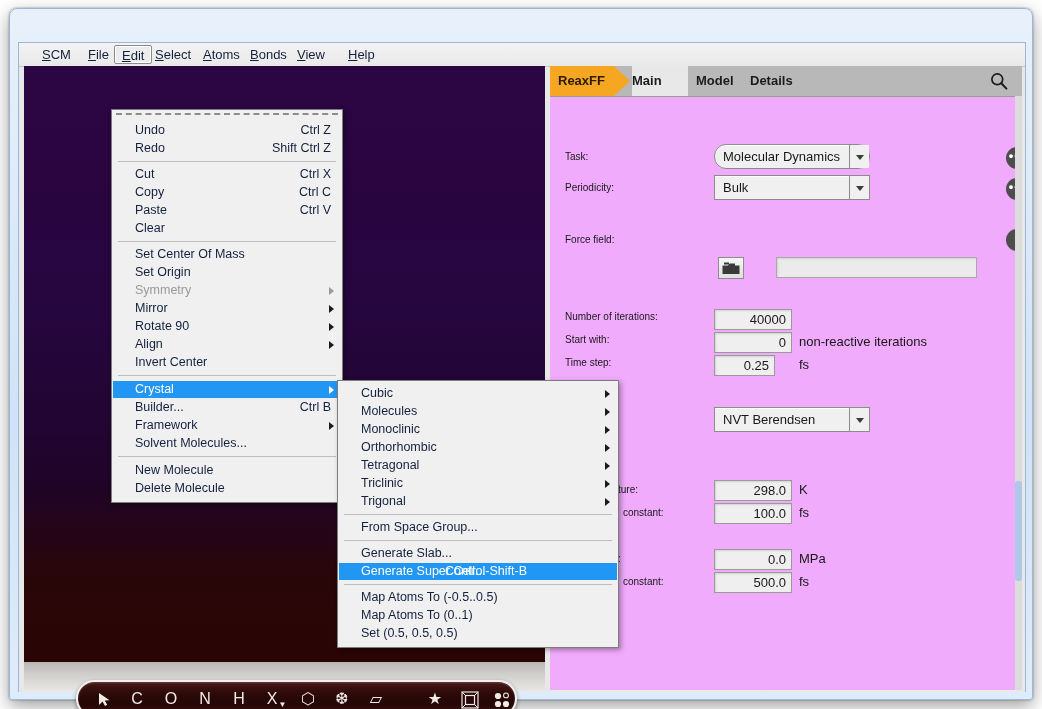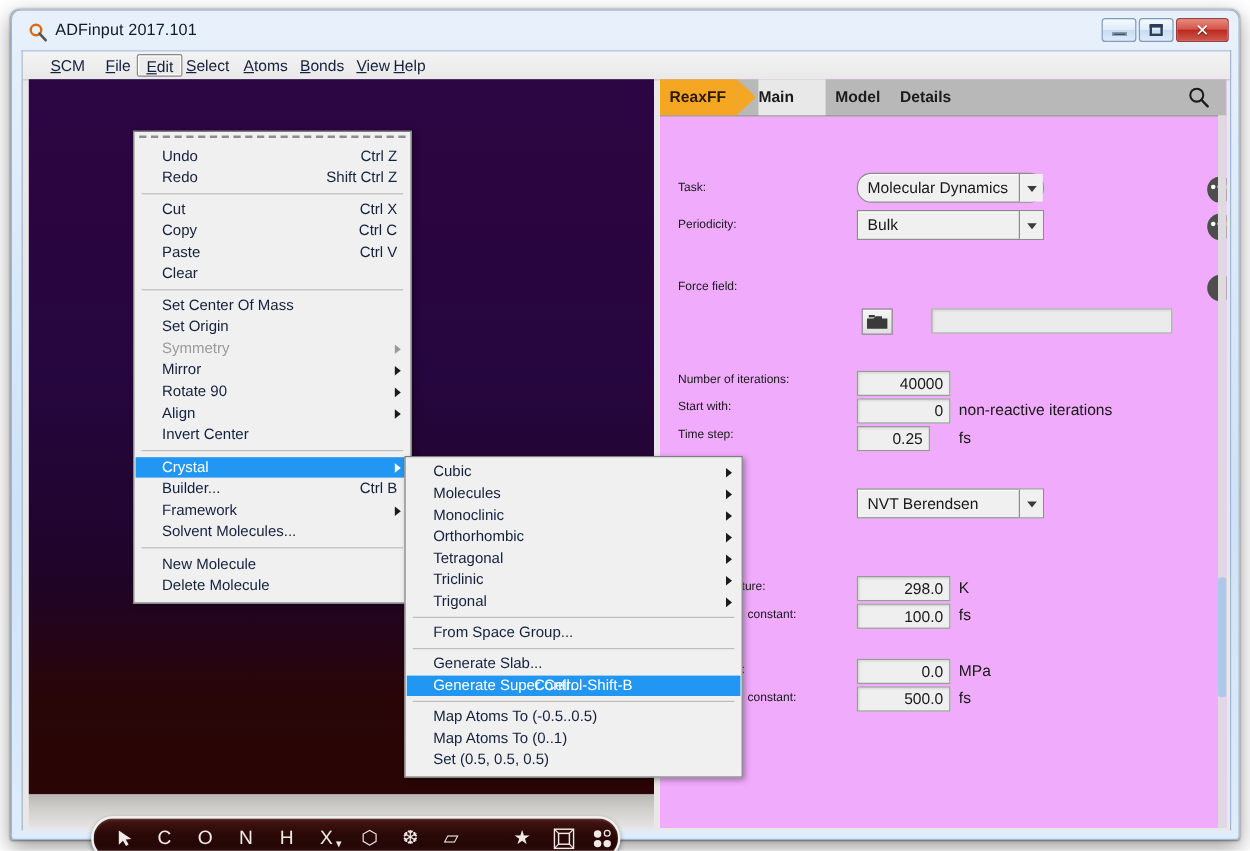--- a/index.html
+++ b/index.html
@@ -132,51 +132,32 @@
   .msep{position:absolute;left:6px;right:6px;height:1px;background:#bdbdbd;}
 
   #edit-menu{left:92px;top:66px;width:232px;height:394px;}
   #crystal-menu{left:318px;top:337px;width:282px;height:268px;}
 </style>
 </head>
 <body>
 
 <div id="window">
 
-  <div id="titlebar">
-    <span id="title-icon">
-      <svg width="16" height="16" viewBox="0 0 16 16">
-        <circle cx="6" cy="6" r="4.4" fill="none" stroke="#d86a18" stroke-width="2"></circle>
-        <line x1="9" y1="9" x2="14" y2="14.5" stroke="#555" stroke-width="2.2" stroke-linecap="round"></line>
-      </svg>
-    </span>
-    <span id="title-text">ADFinput 2017.101</span>
-
-    <div class="winbtn" id="btn-min">
-      <span class="glyph-min"></span>
-    </div>
-    <div class="winbtn" id="btn-max">
-      <span class="glyph-max"></span>
-    </div>
-    <div class="winbtn" id="btn-close">
-      <span class="glyph-x">✕</span>
-    </div>
-  </div>
 
   <div id="client">
 
     <div id="menubar">
       <div class="mb-item" style="left:16px"><u>S</u>CM</div>
       <div class="mb-item" style="left:62px"><u>F</u>ile</div>
       <div class="mb-item active" style="left:95px"><u>E</u>dit</div>
       <div class="mb-item" style="left:129px"><u>S</u>elect</div>
       <div class="mb-item" style="left:177px"><u>A</u>toms</div>
       <div class="mb-item" style="left:224px"><u>B</u>onds</div>
       <div class="mb-item" style="left:271px"><u>V</u>iew</div>
-      <div class="mb-item" style="left:302px"><u>H</u>elp</div>
+      <div class="mb-item" style="left:322px"><u>H</u>elp</div>
     </div>
 
     <div id="viewport"></div>
     <div id="viewbottom"></div>
 
     <div id="atombar">
       <div class="atombtn" style="left:12px;width:28px;">
         <svg width="13" height="15" viewBox="0 0 13 15" style="vertical-align:middle">
           <polygon points="1,1 1,13 4.5,9.6 7,14 9.2,12.8 6.8,8.6 11.5,8.2" fill="#f0ebe7"></polygon>
         </svg>

